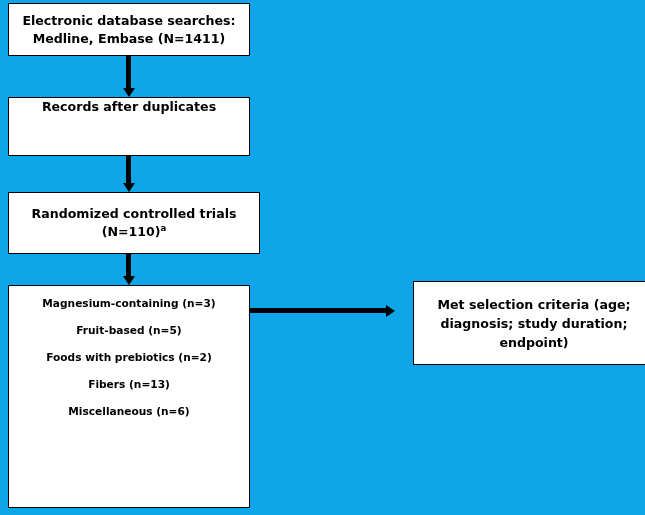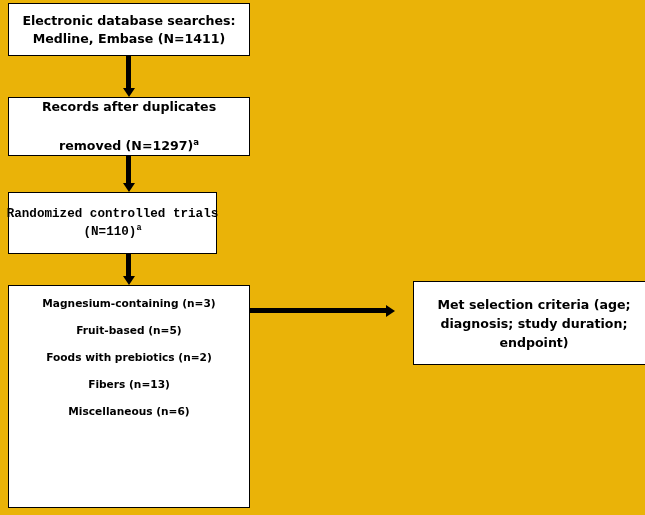--- a/index.html
+++ b/index.html
@@ -4,21 +4,21 @@
 <style>
   html, body {
     margin: 0;
     padding: 0;
     background: #ffffff;
   }
   #canvas {
     position: relative;
     width: 645px;
     height: 515px;
-    background: #eab308;
+    background: #0ea5e9;
     font-family: "DejaVu Sans", sans-serif;
     overflow: hidden;
   }
   .node {
     position: absolute;
     box-sizing: border-box;
     border: 1.5px solid #000000;
     background: #ffffff;
     color: #000000;
     font-weight: bold;
@@ -44,24 +44,23 @@
   #box-records {
     left: 8px;  top: 97px;
     width: 242px; height: 59px;
     font-size: 12.6px;
     line-height: 18px;
     justify-content: space-between;
   }
   
   #box-rct {
     left: 8px;  top: 192px;
-    width: 209px; height: 62px;
+    width: 252px; height: 62px;
     font-size: 12.6px;
     line-height: 18px;
-    font-family: Liberation Mono, monospace;
   }
   
   #box-selected {
     left: 8px;  top: 285px;
     width: 242px; height: 223px;
     justify-content: flex-start;
     padding-top: 10px;
   }
   #box-selected .heading {
     font-size: 12.6px;
@@ -140,21 +139,20 @@
   <div class="node" id="box-search">
     <span class="line">Electronic database searches:</span>
     <span class="line">Medline, Embase (N=1411)</span>
   </div>
 
   <div class="connector-v" id="conn1-shaft"></div>
   <div class="arrowhead-down" id="conn1-head"></div>
 
   <div class="node" id="box-records">
     <span class="line">Records after duplicates</span>
-    <span class="line"><span>removed (N=1297)</span><sup>a</sup></span>
   </div>
 
   <div class="connector-v" id="conn2-shaft"></div>
   <div class="arrowhead-down" id="conn2-head"></div>
 
   <div class="node" id="box-rct">
     <span class="line">Randomized controlled trials</span>
     <span class="line"><span>(N=110)</span><sup>a</sup></span>
   </div>
 

